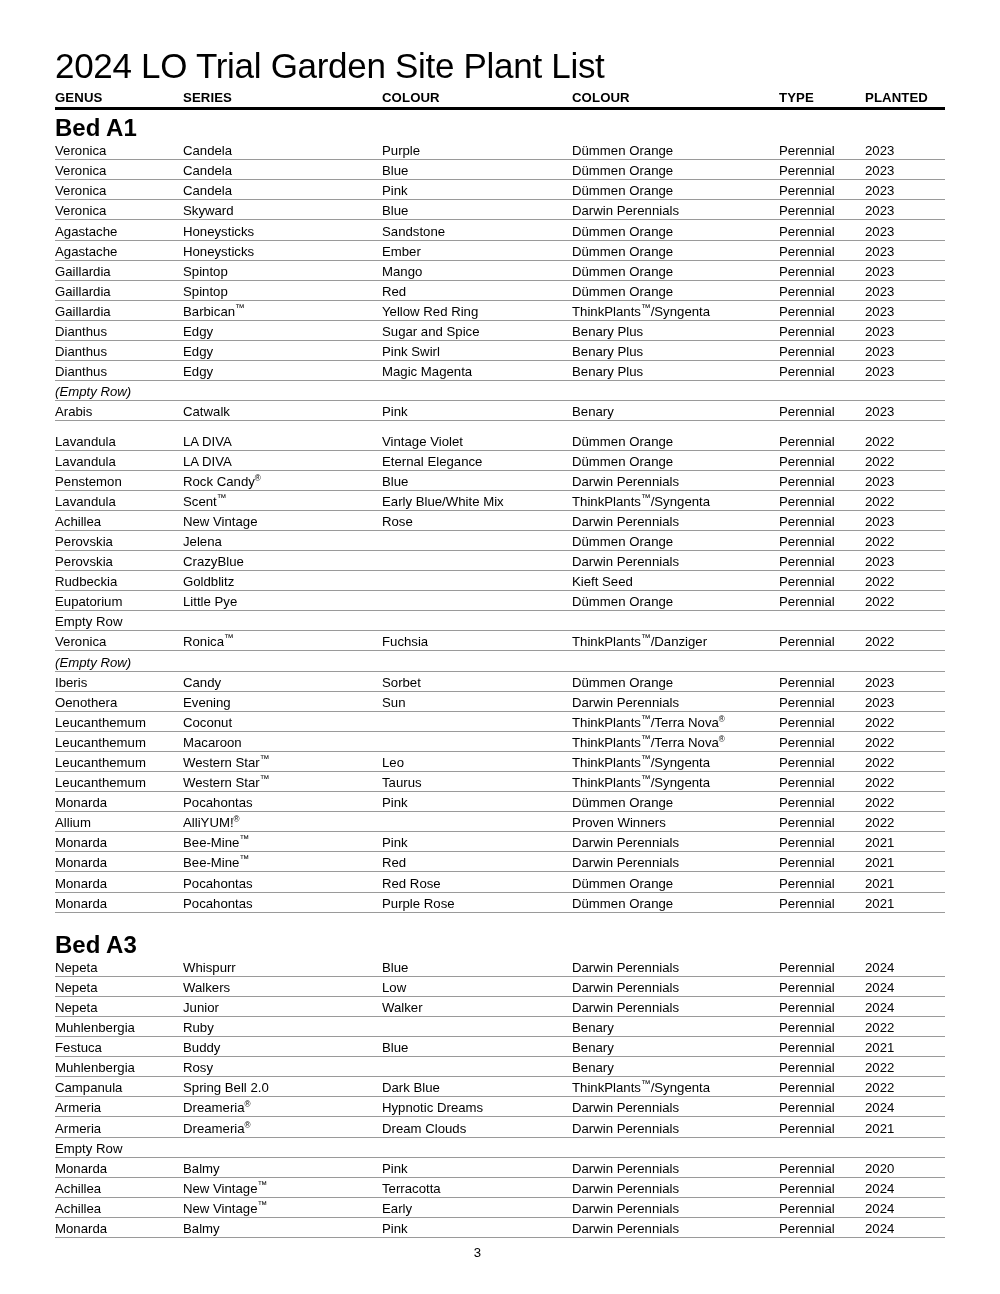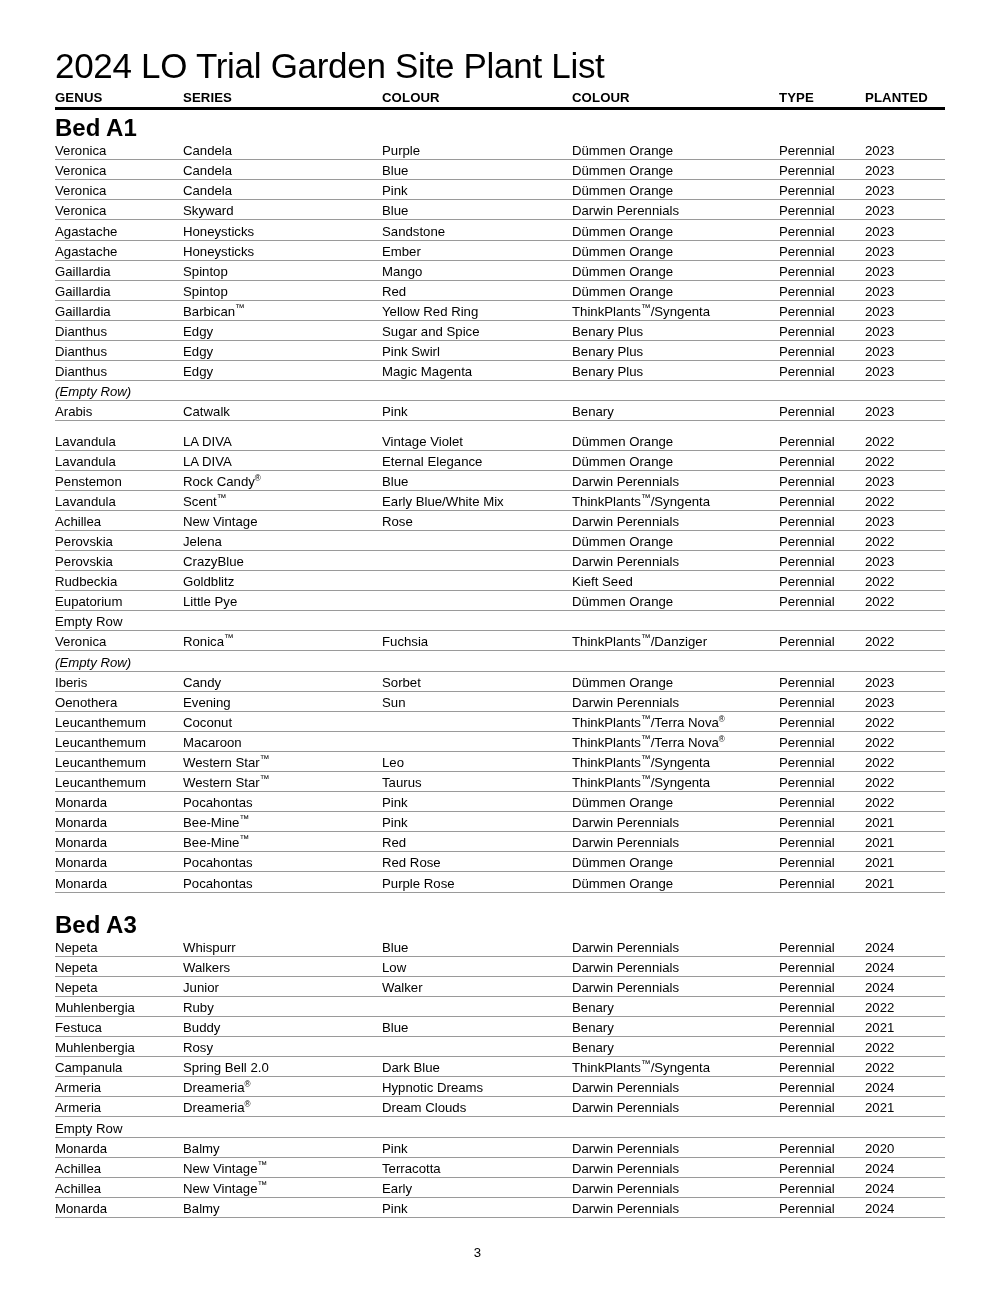--- a/index.html
+++ b/index.html
@@ -394,20 +394,28 @@
         </tr>
         <tr>
           <td class="genus-cell">Monarda</td>
           <td>Pocahontas</td>
           <td>Pink</td>
           <td>Dümmen Orange</td>
           <td>Perennial</td>
           <td>2022</td>
         </tr>
         <tr>
+          <td class="genus-cell">Allium</td>
+          <td>AlliYUM!<sup>®</sup></td>
+          <td></td>
+          <td>Proven Winners</td>
+          <td>Perennial</td>
+          <td>2022</td>
+        </tr>
+        <tr>
           <td class="genus-cell">Monarda</td>
           <td>Bee-Mine<sup class="tm">™</sup></td>
           <td>Pink</td>
           <td>Darwin Perennials</td>
           <td>Perennial</td>
           <td>2021</td>
         </tr>
         <tr>
           <td class="genus-cell">Monarda</td>
           <td>Bee-Mine<sup class="tm">™</sup></td>

